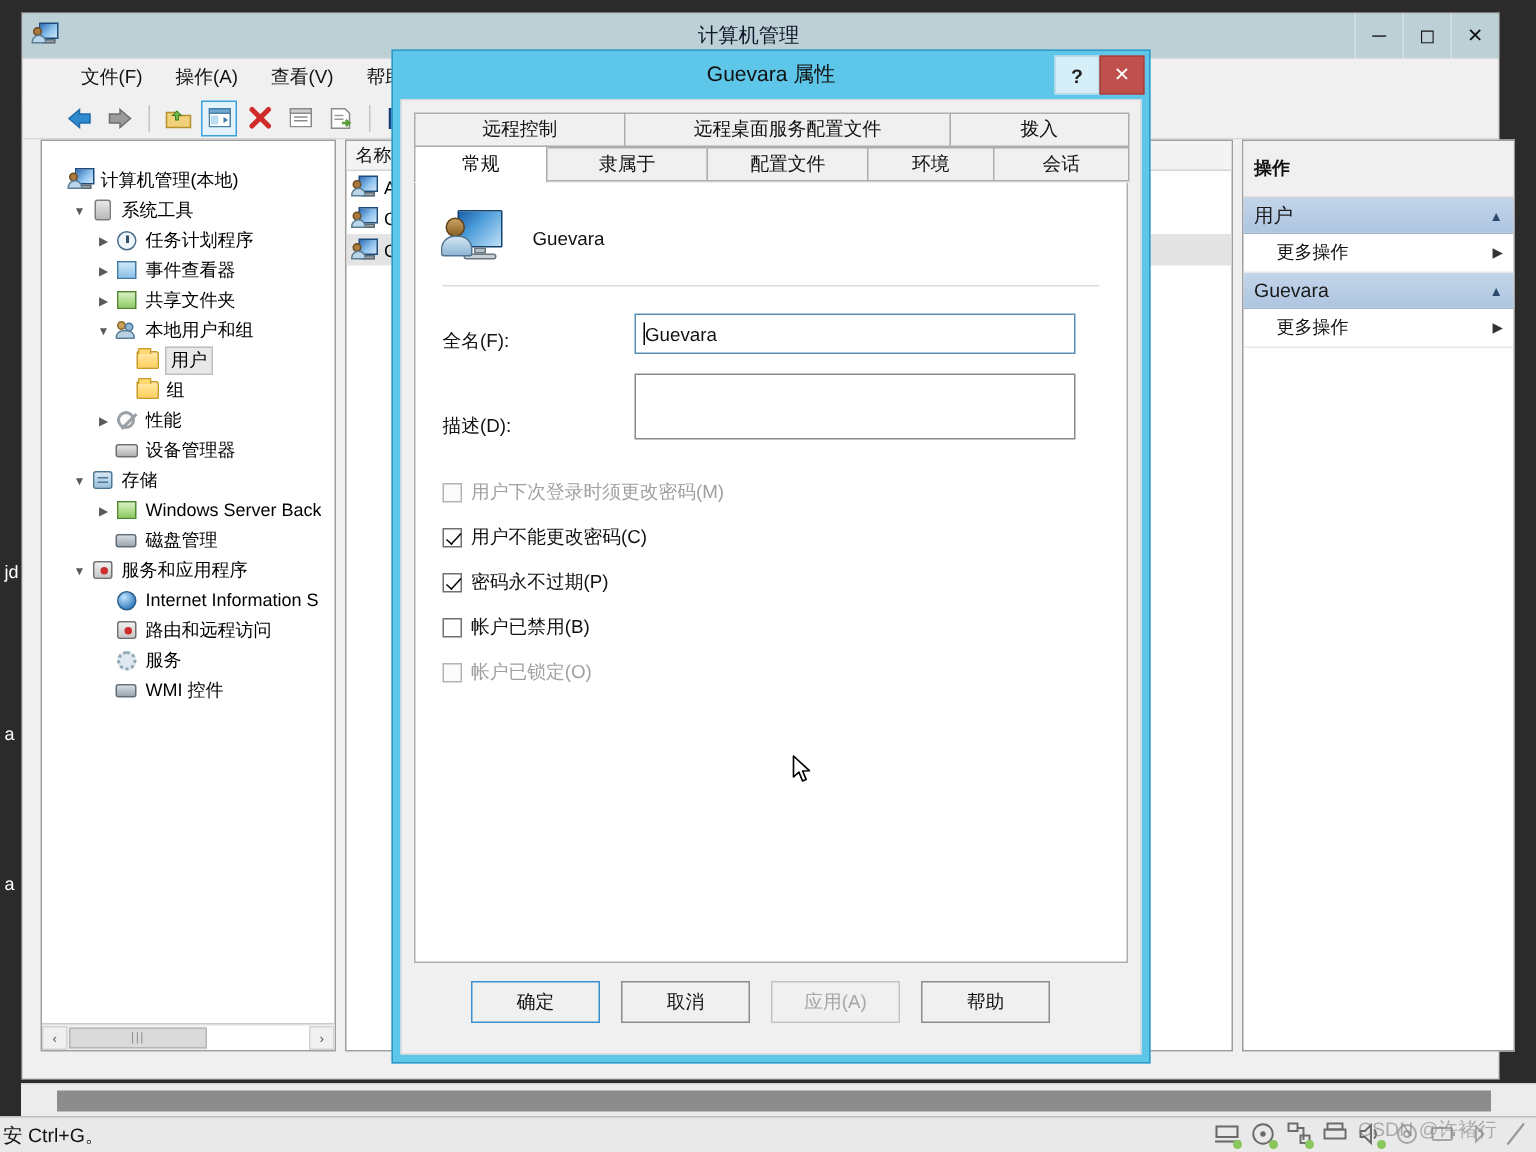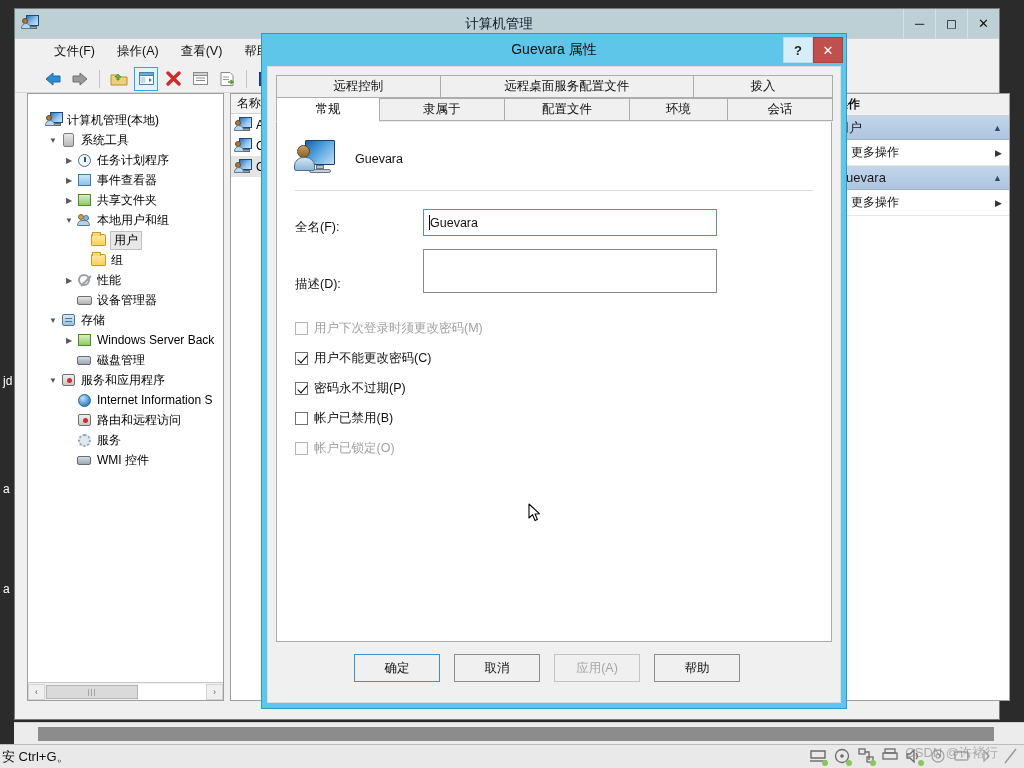--- a/index.html
+++ b/index.html
@@ -221,42 +221,42 @@
   }
   .lrow.sel { background: #e4e4e4; }
   .lrow .licon { width: 18px; height: 16px; position: relative; margin-right: 3px; flex: none; }
 
   
   #actions-pane {
     width: 182px; margin: 0 12px 8px 6px; background: #ffffff;
     border: 1px solid #9e9e9e; flex: none;
   }
   #actions-title {
-    height: 22px; display: flex; align-items: center; padding-left: 7px;
+    height: 38px; display: flex; align-items: center; padding-left: 7px;
     font-size: 12px; font-weight: bold; color: #111;
     background: #f0f0f0; border-bottom: 1px solid #d4d4d4;
   }
   .act-group-header {
     height: 24px; display: flex; align-items: center; padding: 0 7px;
     background: linear-gradient(#c3d5ea,#aec5e0); font-size: 13px; color: #1a1a1a;
     border-bottom: 1px solid #9db4cc;
   }
   .act-group-header .caret { margin-left: auto; font-size: 9px; color: #2d4a6b; }
   .act-item {
     height: 26px; display: flex; align-items: center; padding: 0 7px 0 22px;
     font-size: 12px; color: #111; border-bottom: 1px solid #e8e8e8;
   }
   .act-item .arrow { margin-left: auto; font-size: 9px; color: #333; }
 
   
   #mmc-bottom { height: 10px; background: #f0f0f0; flex: none; }
 
   
   #dlg {
-    position: absolute; left: 261px; top: 33px; width: 586px; height: 676px;
+    position: absolute; left: 261px; top: 33px; width: 506px; height: 676px;
     background: #5ec6e8; border: 1px solid #2f99c4;
     display: flex; flex-direction: column; z-index: 40;
   }
   #dlg-titlebar {
     height: 32px; display: flex; align-items: center; position: relative; flex: none;
   }
   #dlg-title-text {
     position: absolute; left: 0; right: 0; text-align: center;
     font-size: 14px; color: #111;
   }

